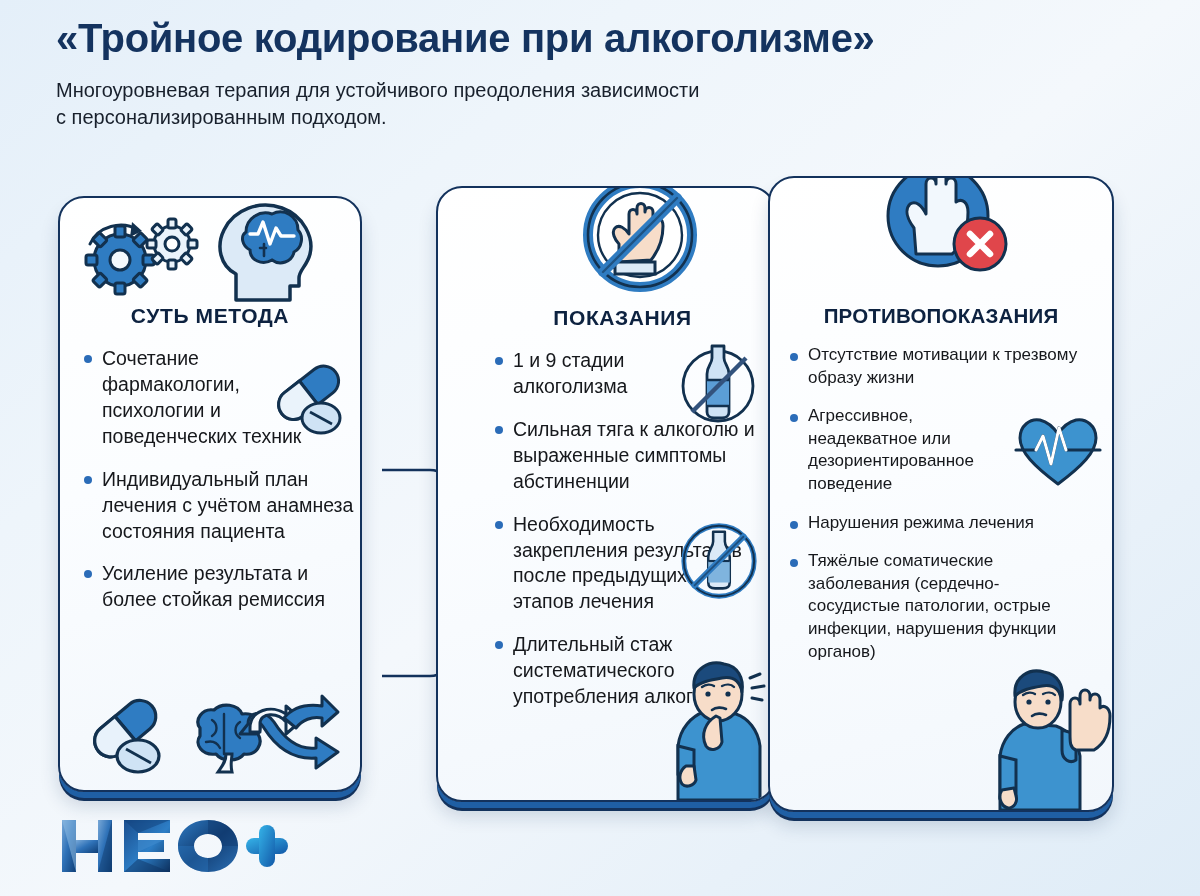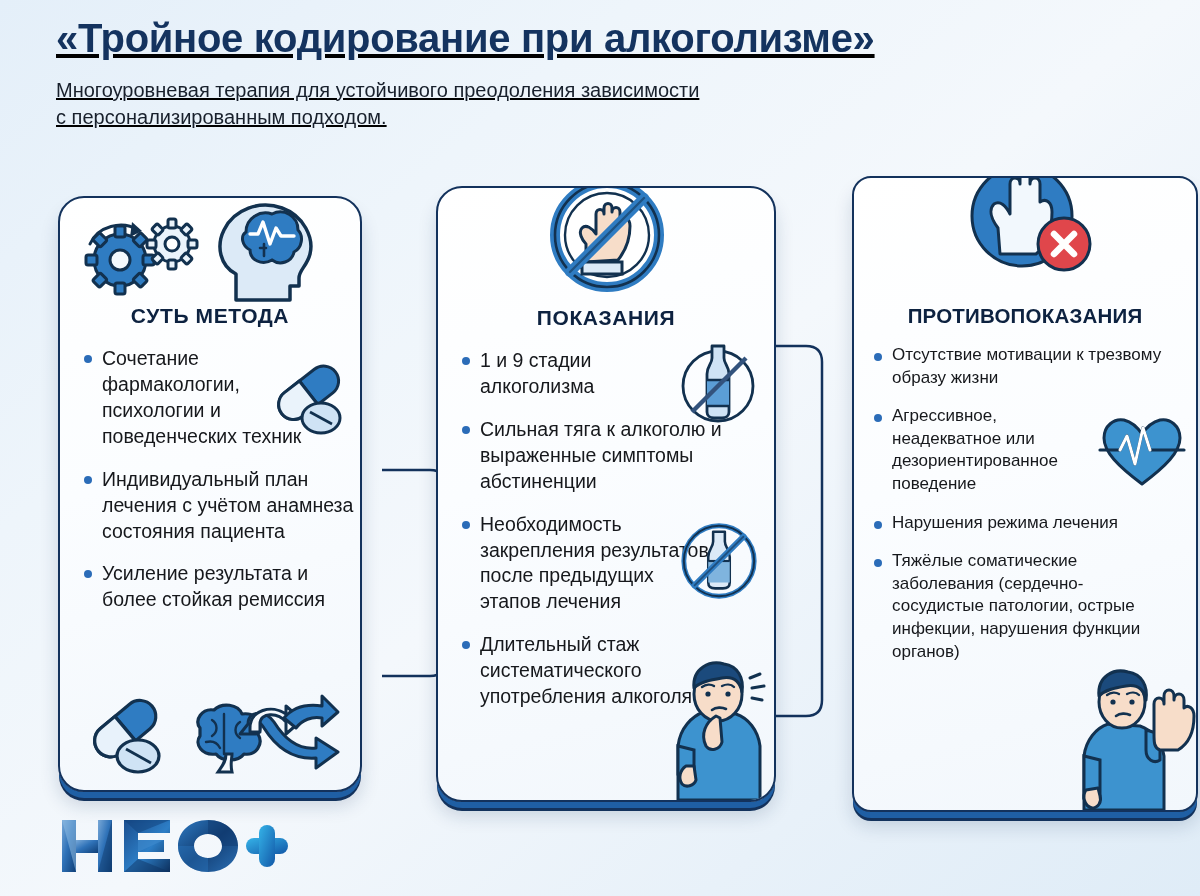--- a/index.html
+++ b/index.html
@@ -22,21 +22,20 @@
     width: 1200px;
     height: 896px;
   }
 
   
   .header {
     position: absolute;
     left: 56px;
     top: 16px;
     width: 1100px;
-    text-decoration: underline;
   }
 
   .title {
     font-size: 40px;
     font-weight: 700;
     letter-spacing: -0.3px;
     color: #14335f;
     line-height: 1.12;
     white-space: nowrap;
   }
@@ -74,22 +73,22 @@
   .card {
     position: absolute;
     background: linear-gradient(165deg, #ffffff 0%, #fbfdff 45%, #f2f7fc 100%);
     border: 2.5px solid #13325c;
     border-radius: 26px;
     box-shadow: 0 7px 0 -1px #1f5fa4, 0 10px 0 -1px #13325c, 0 14px 18px rgba(16,48,88,.17);
     overflow: hidden;
   }
 
   #card-1 { left: 58px;  top: 196px; width: 304px; height: 596px; }
-  #card-2 { left: 436px; top: 186px; width: 340px; height: 616px; }
-  #card-3 { left: 852px; top: 176px; width: 346px; height: 636px; border-radius: 19px; }
+  #card-2 { left: 436px; top: 186px; width: 340px; height: 616px; padding-left: 33px; }
+  #card-3 { left: 768px; top: 176px; width: 346px; height: 636px; }
 
   .card-inner {
     position: relative;
     width: 100%;
     height: 100%;
   }
 
   .card-heading {
     position: absolute;
     left: 0;

